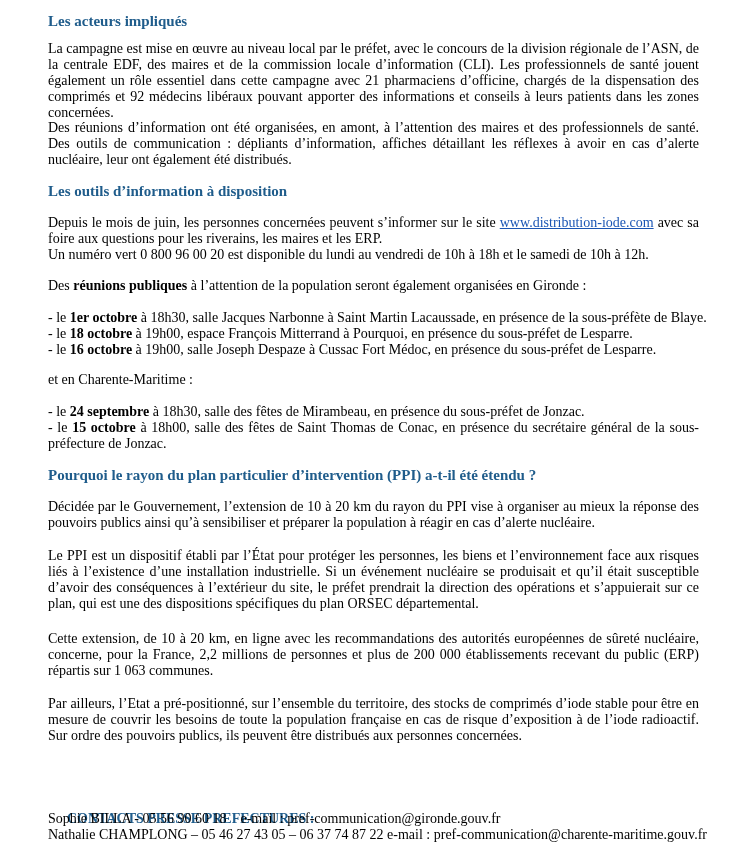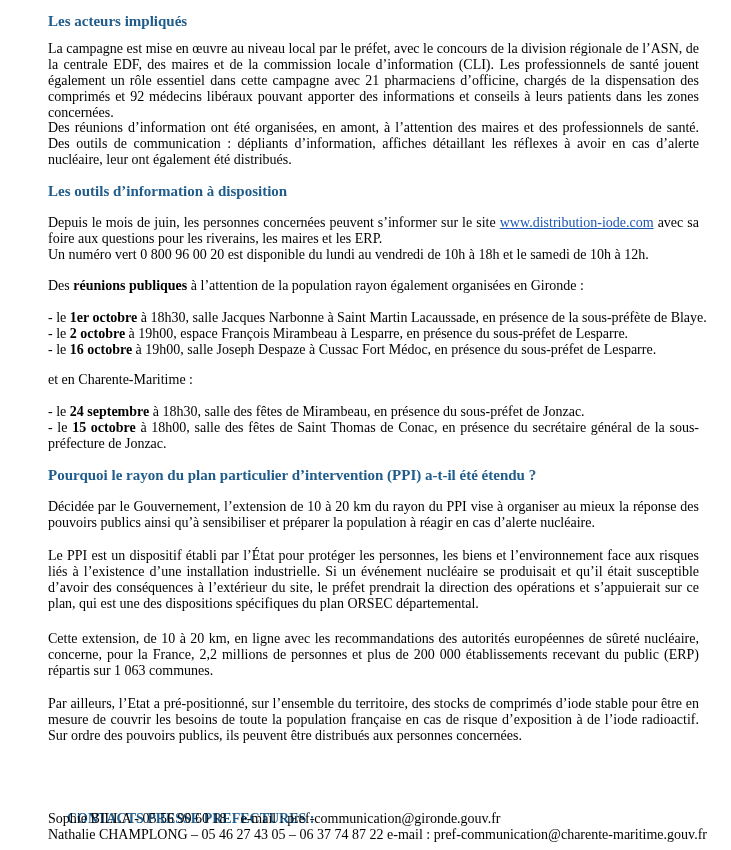--- a/index.html
+++ b/index.html
@@ -37,24 +37,24 @@
 <div class="page">
 
   <h2 class="h" style="top:12px">Les acteurs impliqués</h2>
   <p class="p" style="top:41px">La campagne est mise en œuvre au niveau local par le préfet, avec le concours de la division régionale de l’ASN, de la centrale EDF, des maires et de la commission locale d’information (CLI). Les professionnels de santé jouent également un rôle essentiel dans cette campagne avec 21 pharmaciens d’officine, chargés de la dispensation des comprimés et 92 médecins libéraux pouvant apporter des informations et conseils à leurs patients dans les zones concernées.</p>
   <p class="p" style="top:120px">Des réunions d’information ont été organisées, en amont, à l’attention des maires et des professionnels de santé. Des outils de communication : dépliants d’information, affiches détaillant les réflexes à avoir en cas d’alerte nucléaire, leur ont également été distribués.</p>
 
   <h2 class="h" style="top:182px">Les outils d’information à disposition</h2>
   <p class="p" style="top:215px"><span>Depuis le mois de juin, les personnes concernées peuvent s’informer sur le site </span><a class="link" href="#">www.distribution-iode.com</a><span> avec sa foire aux questions pour les riverains, les maires et les ERP.</span></p>
   <p class="p nowrap" style="top:247px">Un numéro vert 0 800 96 00 20 est disponible du lundi au vendredi de 10h à 18h et le samedi de 10h à 12h.</p>
 
-  <p class="p nowrap" style="top:278px"><span>Des </span><b>réunions publiques</b><span> à l’attention de la population rayon également organisées en Gironde :</span></p>
+  <p class="p nowrap" style="top:278px"><span>Des </span><b>réunions publiques</b><span> à l’attention de la population seront également organisées en Gironde :</span></p>
 
   <p class="p nowrap" style="top:310px"><span>- le </span><b>1er octobre</b><span> à 18h30, salle Jacques Narbonne à Saint Martin Lacaussade, en présence de la sous-préfète de Blaye.</span></p>
-  <p class="p nowrap" style="top:326px"><span>- le </span><b>2 octobre</b><span> à 19h00, espace François Mirambeau à Lesparre, en présence du sous-préfet de Lesparre.</span></p>
+  <p class="p nowrap" style="top:326px"><span>- le </span><b>18 octobre</b><span> à 19h00, espace François Mitterrand à Pourquoi, en présence du sous-préfet de Lesparre.</span></p>
   <p class="p nowrap" style="top:342px"><span>- le </span><b>16 octobre</b><span> à 19h00, salle Joseph Despaze à Cussac Fort Médoc, en présence du sous-préfet de Lesparre.</span></p>
 
   <p class="p nowrap" style="top:372px">et en Charente-Maritime :</p>
 
   <p class="p nowrap" style="top:404px"><span>- le </span><b>24 septembre</b><span> à 18h30, salle des fêtes de Mirambeau, en présence du sous-préfet de Jonzac.</span></p>
   <p class="p" style="top:420px"><span>- le </span><b>15 octobre</b><span> à 18h00, salle des fêtes de Saint Thomas de Conac, en présence du secrétaire général de la sous-préfecture de Jonzac.</span></p>
 
   <h2 class="h" style="top:466px">Pourquoi le rayon du plan particulier d’intervention (PPI) a-t-il été étendu ?</h2>
   <p class="p" style="top:499px">Décidée par le Gouvernement, l’extension de 10 à 20 km du rayon du PPI vise à organiser au mieux la réponse des pouvoirs publics ainsi qu’à sensibiliser et préparer la population à réagir en cas d’alerte nucléaire.</p>
   <p class="p" style="top:548px">Le PPI est un dispositif établi par l’État pour protéger les personnes, les biens et l’environnement face aux risques liés à l’existence d’une installation industrielle. Si un événement nucléaire se produisait et qu’il était susceptible d’avoir des conséquences à l’extérieur du site, le préfet prendrait la direction des opérations et s’appuierait sur ce plan, qui est une des dispositions spécifiques du plan ORSEC départemental.</p>

